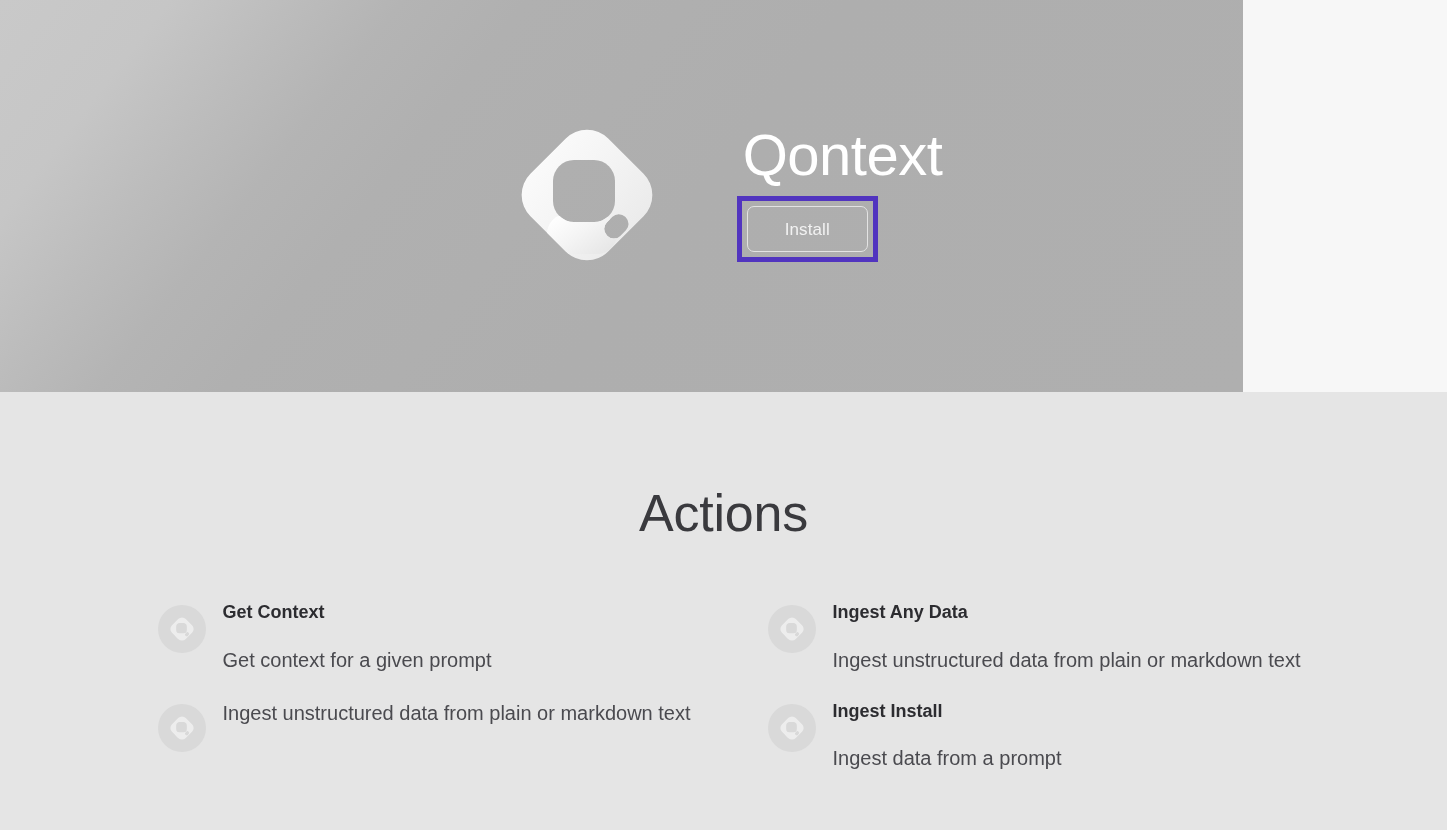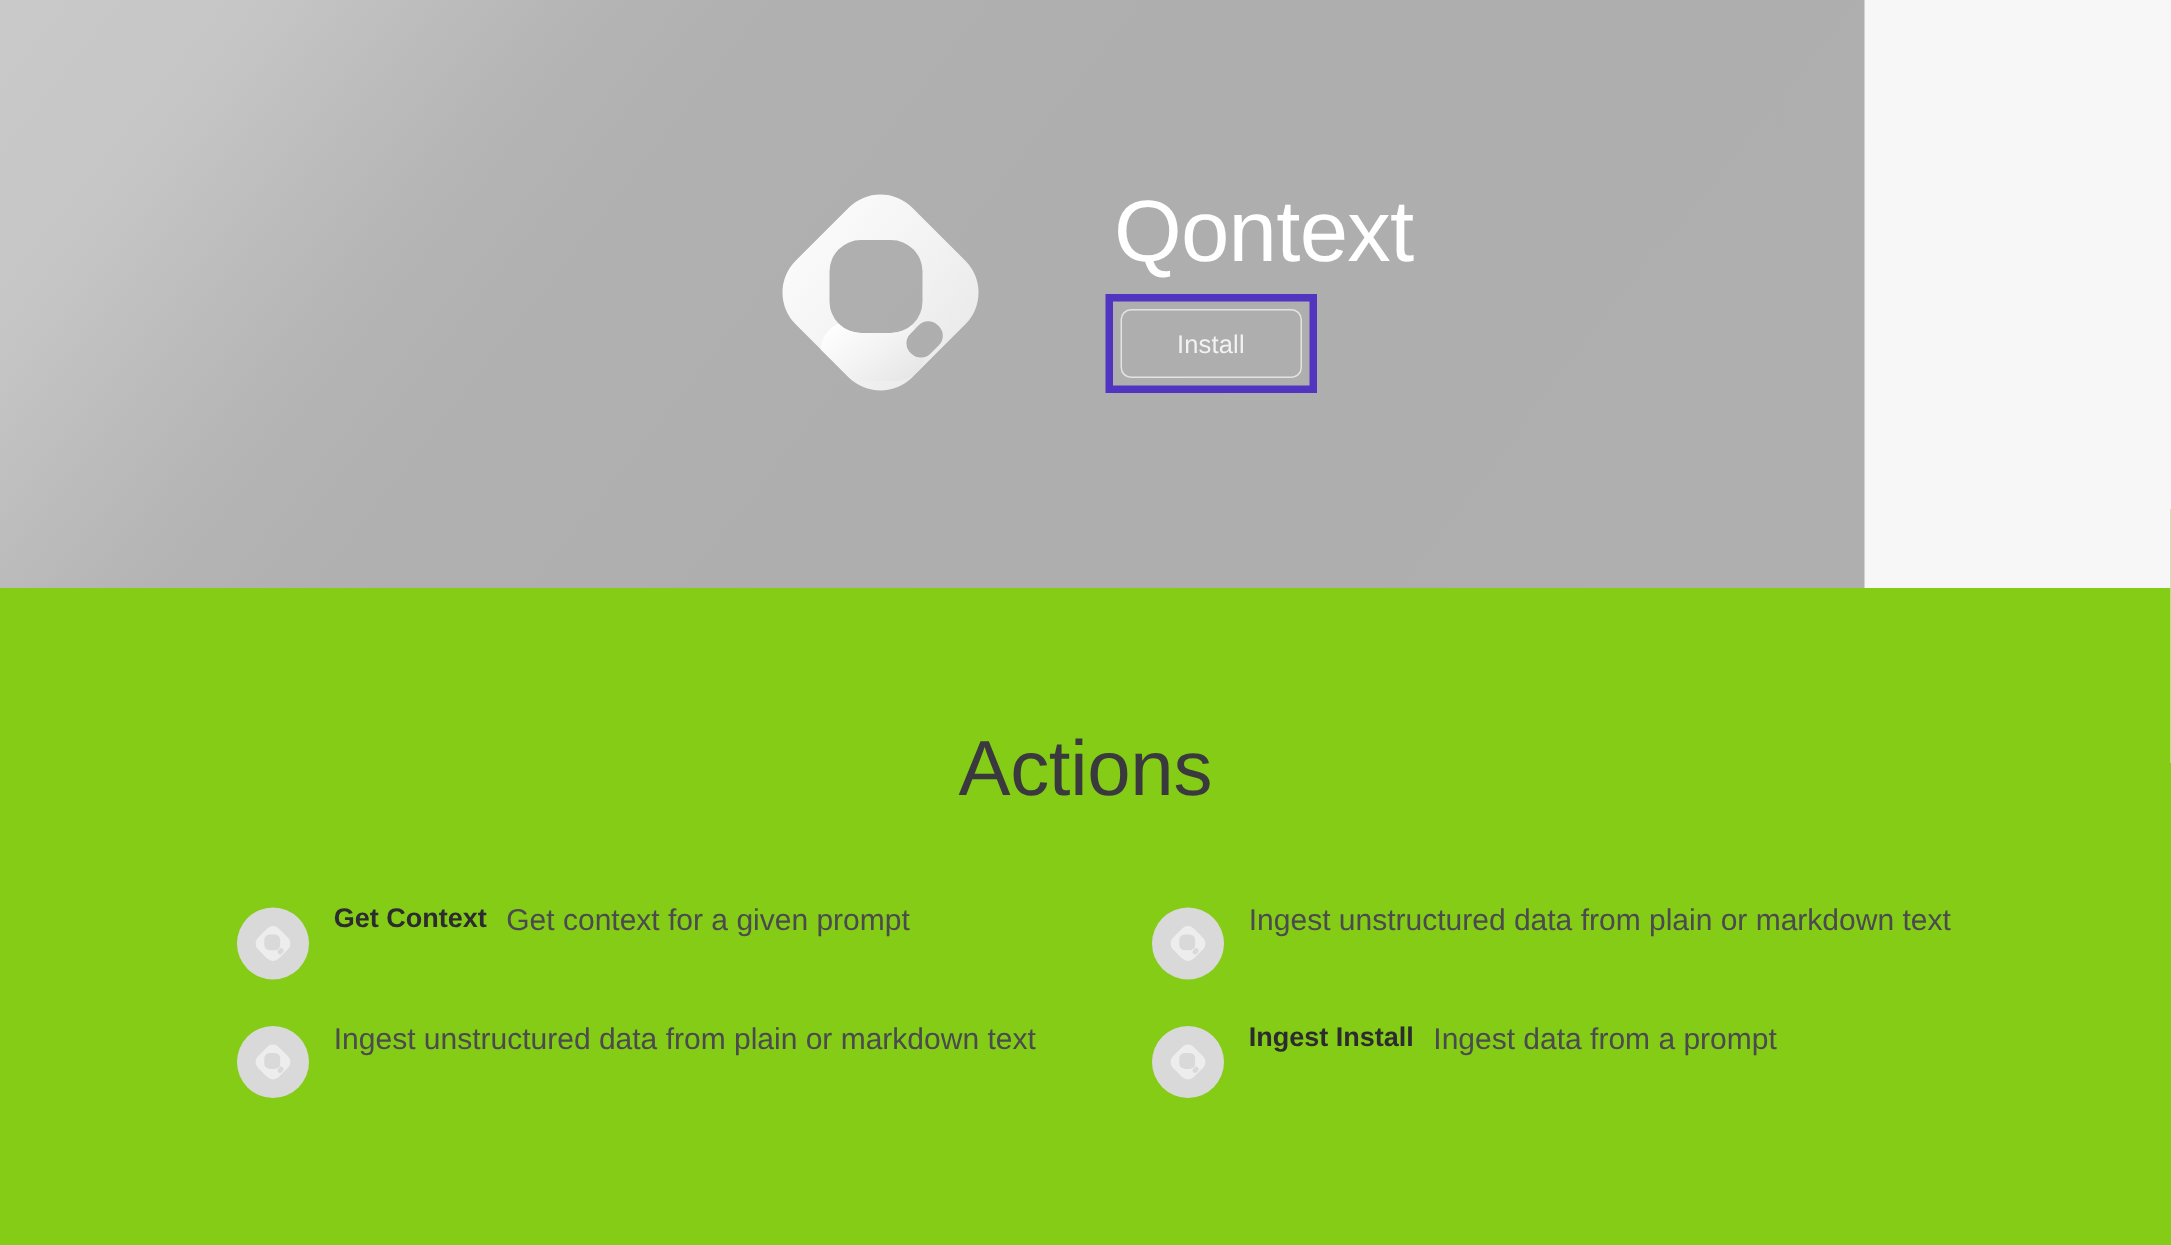--- a/index.html
+++ b/index.html
@@ -116,21 +116,21 @@
     letter-spacing: 0.1px;
   }
 
   
   .actions-section {
     position: absolute;
     left: 0;
     top: 392px;
     width: 1447px;
     height: 438px;
-    background: #84cc16;
+    background: #e5e5e5;
   }
 
   .actions-heading {
     text-align: center;
     font-size: 52px;
     font-weight: 300;
     color: #3a3a3e;
     letter-spacing: -0.2px;
     margin-top: 95px;
     line-height: 1;
@@ -163,22 +163,22 @@
     display: flex;
     align-items: center;
     justify-content: center;
     margin-top: 4px;
   }
 
   .action-icon svg { display: block; }
 
   .action-body {
     display: flex;
-    flex-direction: row;
-    gap: 13px;
+    flex-direction: column;
+    gap: 24px;
     padding-top: 1px;
   }
 
   .action-title {
     font-size: 18px;
     font-weight: 600;
     color: #2c2c30;
     line-height: 1.2;
     letter-spacing: 0px;
   }
@@ -275,20 +275,21 @@
                 </g>
                 <rect x="8.2" y="8" width="10.6" height="10.6" rx="3.6" ry="3.6" fill="#000"></rect>
                 <rect x="17.4" y="17" width="3.3" height="4.5" rx="1.6" ry="1.6" transform="rotate(45 19 19.2)" fill="#000"></rect>
               </mask>
             </defs>
             <rect width="28" height="28" fill="#ededed" mask="url(#m1)"></rect>
             <path d="M10.6 17.2 L15.7 17.2 a3.4 3.4 0 0 1 0 6.8 L10.6 24 a3.4 3.4 0 0 1 0 -6.8 Z" fill="#ededed" mask="url(#m1)"></path>
           </svg>
         </span>
         <div class="action-body">
+          <div class="action-title">Ingest Any Data</div>
           <div class="action-desc">Ingest unstructured data from plain or markdown text</div>
         </div>
       </div>
 
       <div class="action-item">
         <span class="action-icon">
           <svg viewBox="0 0 28 28" width="28" height="28" aria-hidden="true">
             <defs>
               <mask id="m2">
                 <rect width="28" height="28" fill="#000"></rect>

